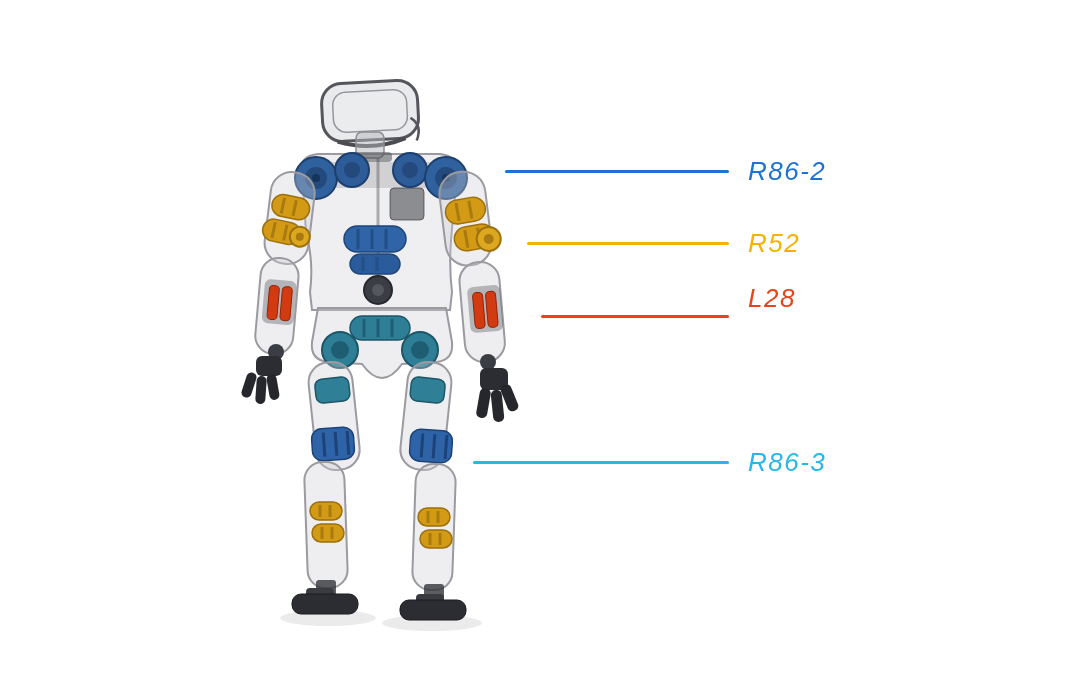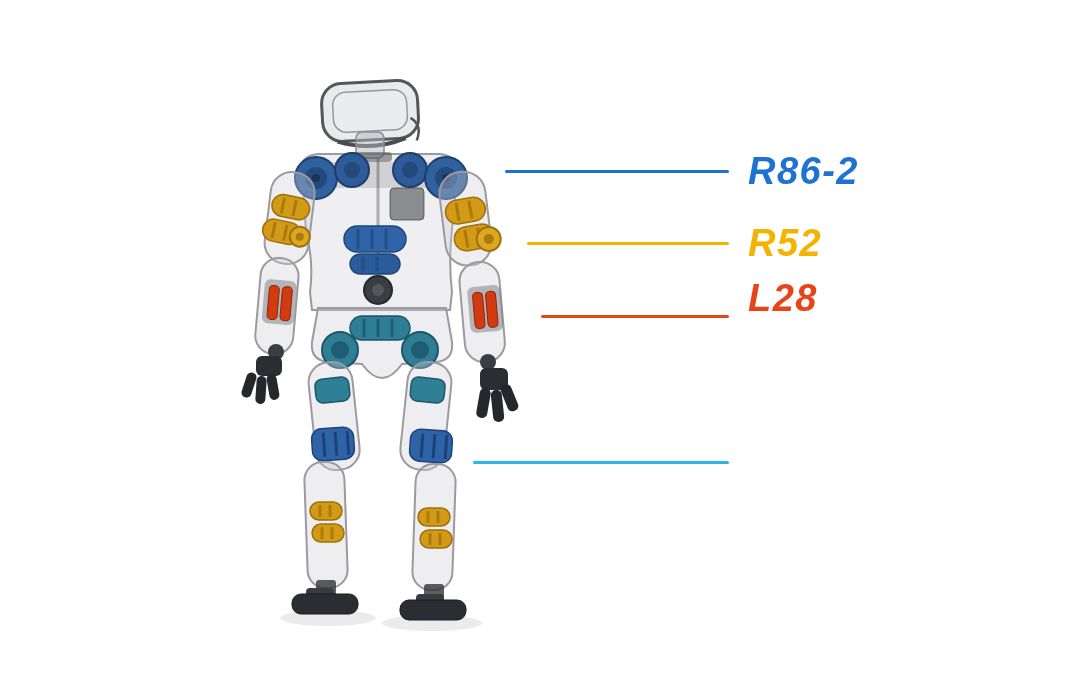--- a/index.html
+++ b/index.html
@@ -12,22 +12,22 @@
   }
   #robot-svg{position:absolute;left:0;top:0;width:1080px;height:675px;}
   .callout-line{
     position:absolute;
     height:3px;
     border-radius:2px;
   }
   .callout-label{
     position:absolute;
     font-style:italic;
-    font-weight:700;
-    font-size:38px;
+    font-weight:400;
+    font-size:26px;
     line-height:36px;
     letter-spacing:1.5px;
     white-space:nowrap;
   }
 </style>
 </head>
 <body>
 
 <div id="canvas">
 
@@ -186,14 +186,15 @@
   <div class="callout-line" style="left: 505px; top: 170px; width: 224px; background-color: rgb(30, 115, 210);"></div>
   <div class="callout-label" style="left: 748px; top: 153px; color: rgb(30, 115, 210);">R86-2</div>
 
   <div class="callout-line" style="left: 527px; top: 242px; width: 202px; background-color: rgb(245, 179, 1);"></div>
   <div class="callout-label" style="left: 748px; top: 225px; color: rgb(245, 179, 1); text-align: center;">R52</div>
 
   <div class="callout-line" style="left: 541px; top: 315px; width: 188px; background-color: rgb(232, 68, 26);"></div>
   <div class="callout-label" style="left: 748px; top: 280px; color: rgb(232, 68, 26);">L28</div>
 
   <div class="callout-line" style="left: 473px; top: 461px; width: 256px; background-color: rgb(41, 183, 234);"></div>
+  <div class="callout-label" style="left: 748px; top: 444px; color: rgb(41, 183, 234);">R86-3</div>
 
 </div>
 
 </body></html>

